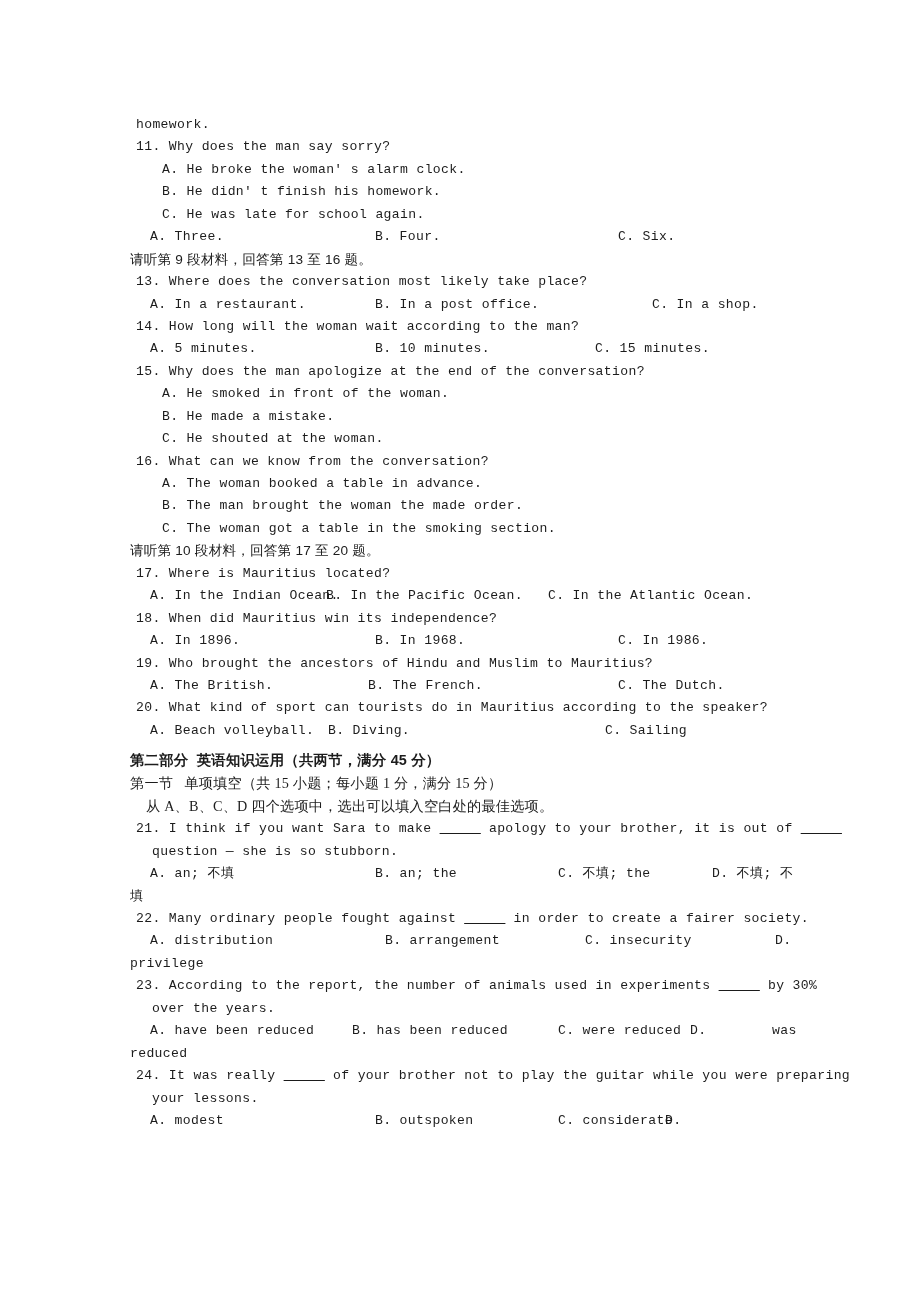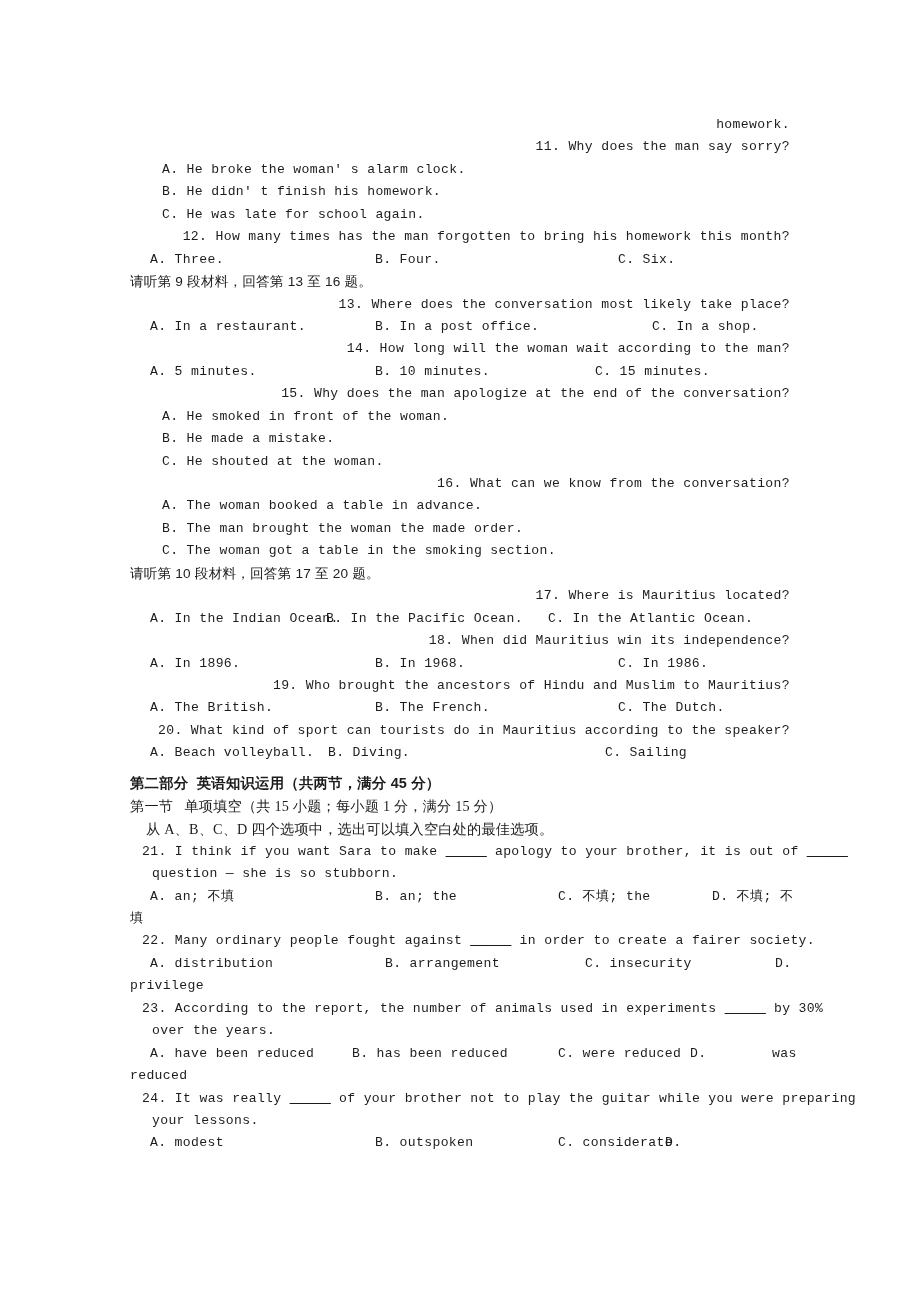--- a/index.html
+++ b/index.html
@@ -27,21 +27,21 @@
   
   .ln {
     font-size: 13.1px;
     line-height: 22.45px;
     letter-spacing: 0.35px;
     white-space: pre;
     height: 22.45px;
   }
 
   
-  .stem { margin-left: 12px; text-align: right; }
+  .stem { margin-left: 6px; }
   
   .cont { margin-left: 22px; }
   
   .ovf  { margin-left: 0; }
 
   
   .opt1 { margin-left: 32px; }
 
   
   .optrow {
@@ -90,21 +90,20 @@
 
 <div class="page">
 
   <div class="ln stem">homework.</div>
 
   <div class="ln stem">11. Why does the man say sorry?</div>
   <div class="ln opt1">A. He broke the woman' s alarm clock.</div>
   <div class="ln opt1">B. He didn' t finish his homework.</div>
   <div class="ln opt1">C. He was late for school again.</div>
 
-  <div class="ln stem">12. How many times has the man forgotten to bring his homework this month?</div>
   <div class="optrow">
     <span style="left:20px">A. Three.</span>
     <span style="left:245px">B. Four.</span>
     <span style="left:488px">C. Six.</span>
   </div>
 
   <div class="cue">请听第 9 段材料，回答第 13 至 16 题。</div>
 
   <div class="ln stem">13. Where does the conversation most likely take place?</div>
   <div class="optrow">
@@ -142,21 +141,21 @@
   <div class="ln stem">18. When did Mauritius win its independence?</div>
   <div class="optrow">
     <span style="left:20px">A. In 1896.</span>
     <span style="left:245px">B. In 1968.</span>
     <span style="left:488px">C. In 1986.</span>
   </div>
 
   <div class="ln stem">19. Who brought the ancestors of Hindu and Muslim to Mauritius?</div>
   <div class="optrow">
     <span style="left:20px">A. The British.</span>
-    <span style="left:245px">B. The French.</span>
+    <span style="left:238px">B. The French.</span>
     <span style="left:488px">C. The Dutch.</span>
   </div>
 
   <div class="ln stem">20. What kind of sport can tourists do in Mauritius according to the speaker?</div>
   <div class="optrow">
     <span style="left:20px">A. Beach volleyball.</span>
     <span style="left:198px">B. Diving.</span>
     <span style="left:475px">C. Sailing</span>
   </div>
 

